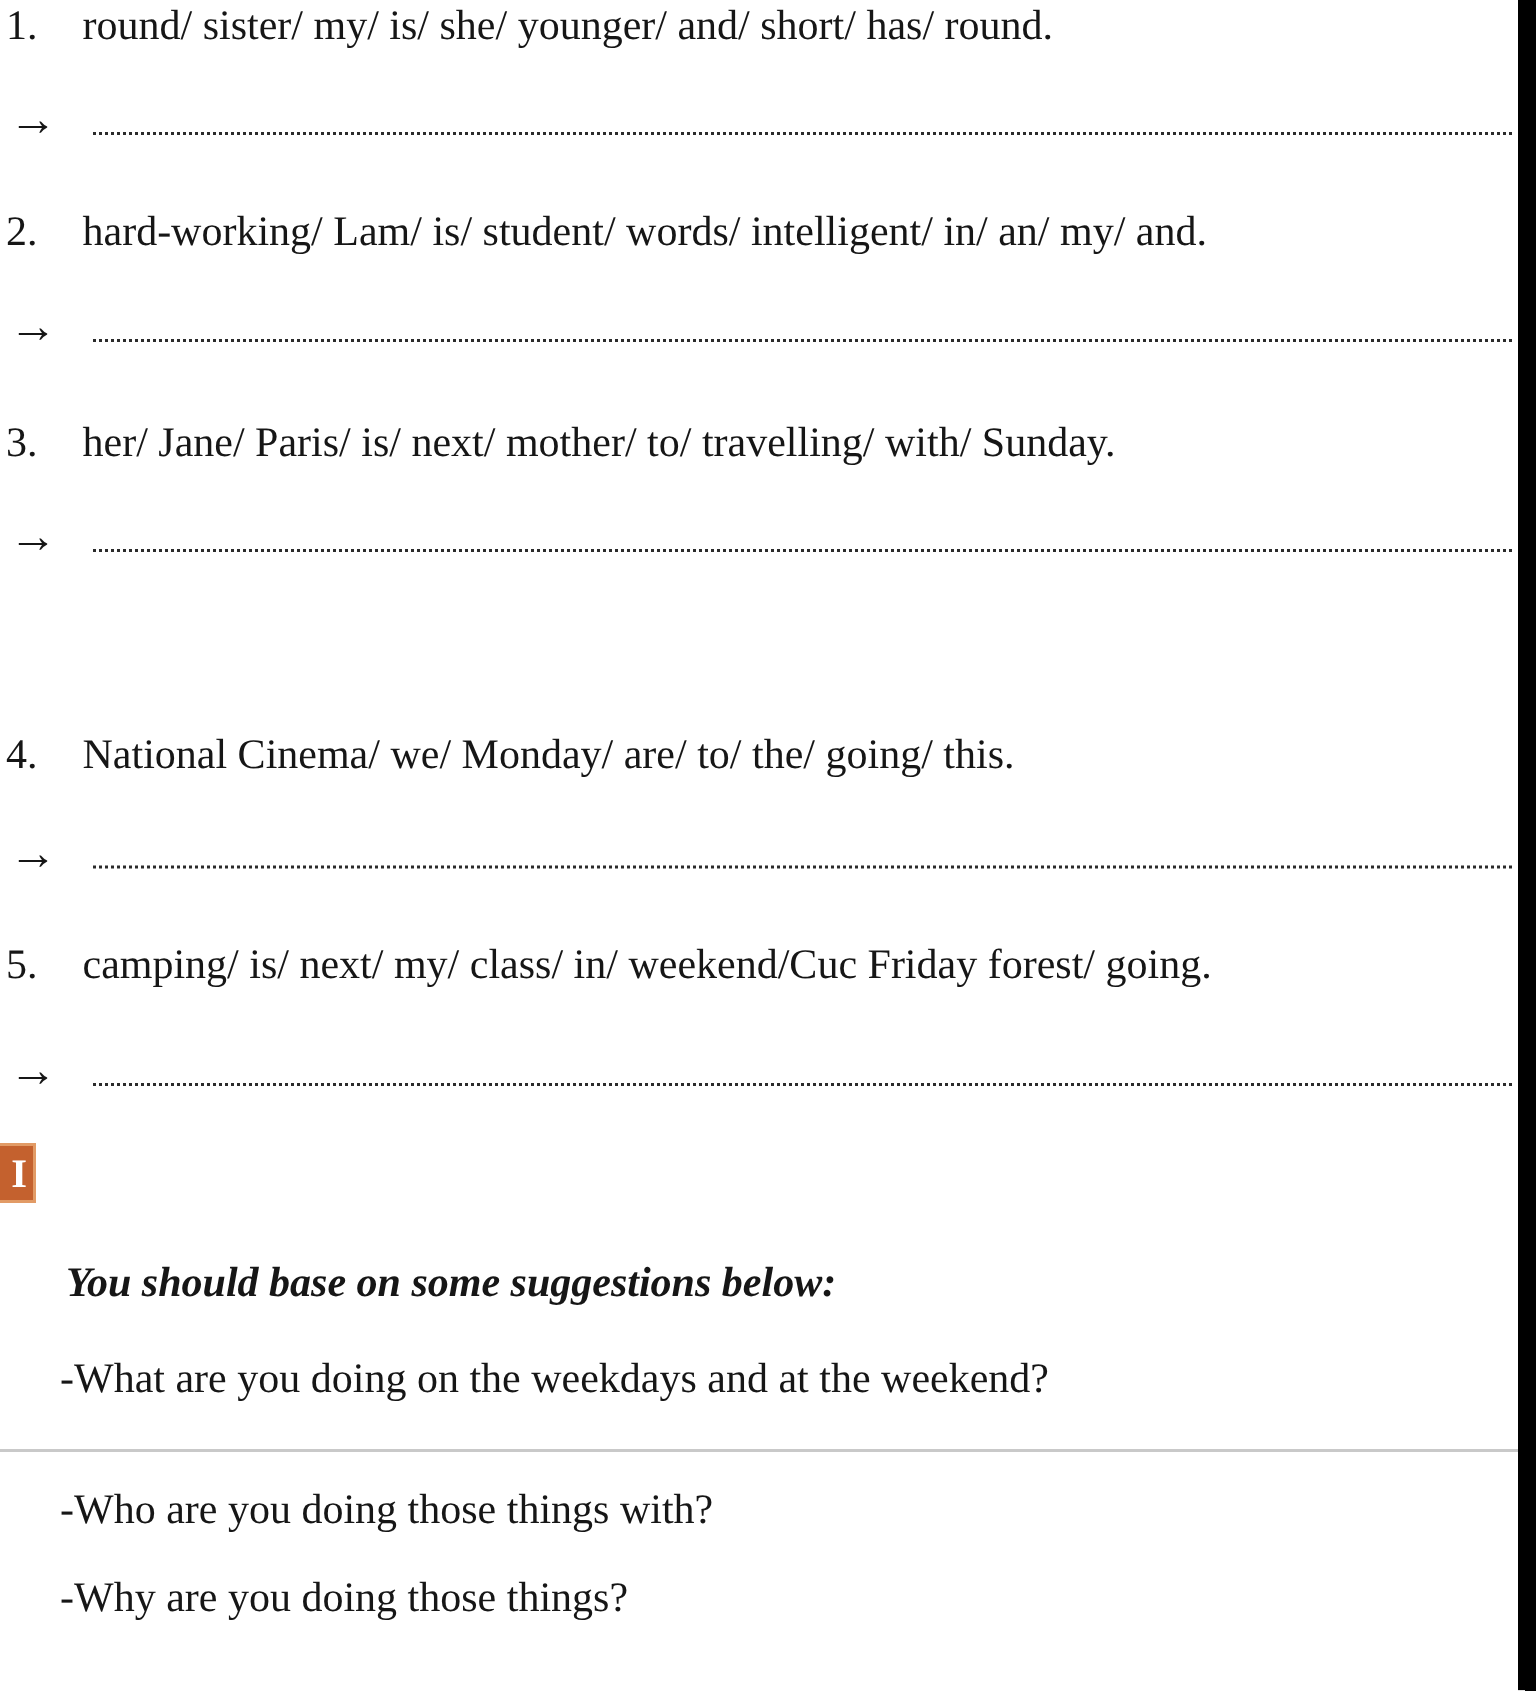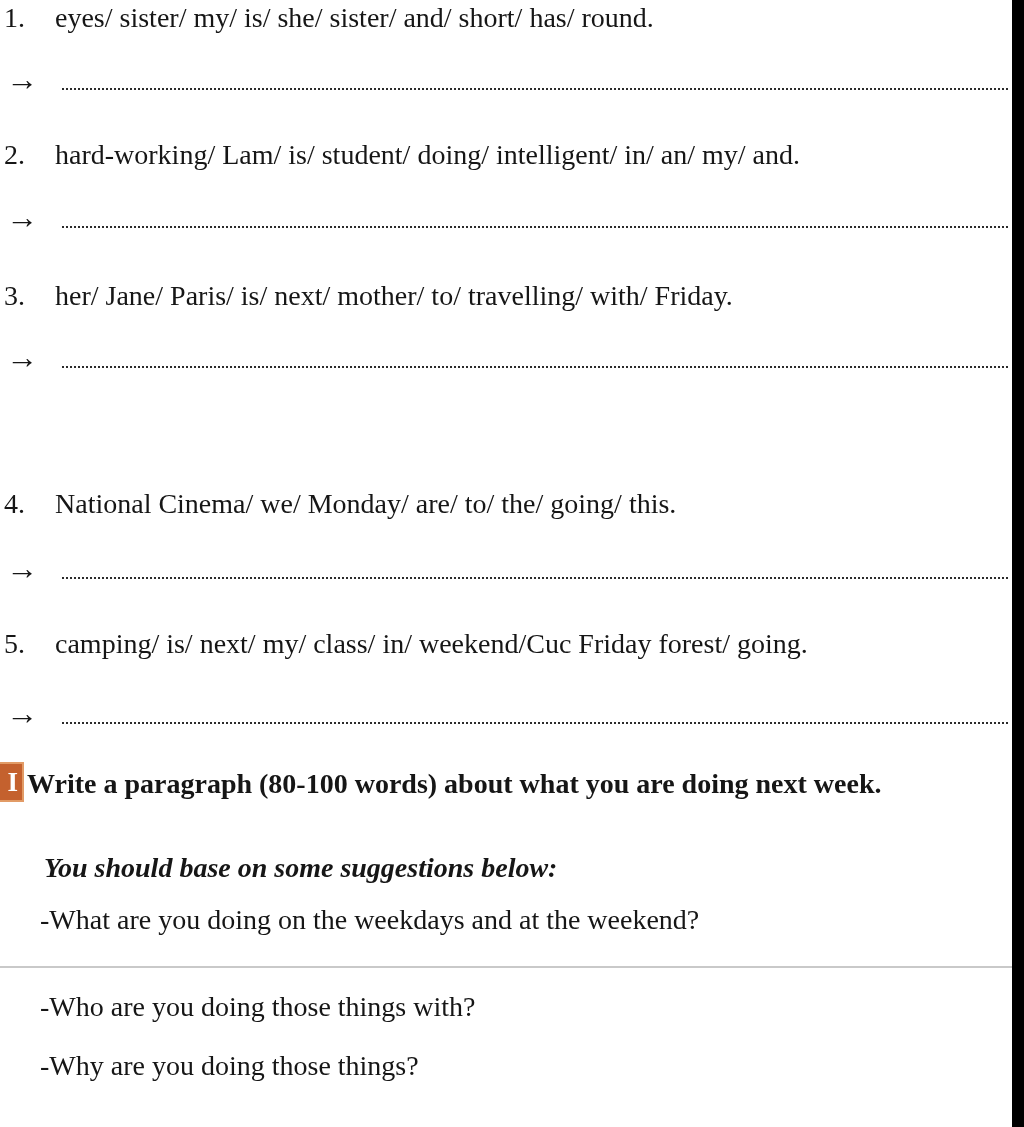--- a/index.html
+++ b/index.html
@@ -78,21 +78,20 @@
   }
   .section-subtitle {
     position: absolute;
     left: 44px;
     top: 839px;
     font-size: 28px;
     font-weight: bold;
     font-style: italic;
     line-height: 34px;
     white-space: nowrap;
-    margin-top: 12px;
   }
   .question {
     position: absolute;
     left: 40px;
     font-size: 28px;
     line-height: 34px;
     white-space: nowrap;
   }
   .q1 { top: 903px; }
   .q2 { top: 990px; }
@@ -125,39 +124,39 @@
   .i5 { top: 628px; }
   .a5 { top: 696px; }
 </style>
 </head>
 <body>
 
 <div class="page">
 
   <div class="exercise-item i1">
     <span class="item-number">1.</span>
-    <span class="item-text">eyes/ sister/ my/ is/ she/ sister/ and/ short/ has/ round.</span>
+    <span class="item-text">round/ sister/ my/ is/ she/ younger/ and/ short/ has/ round.</span>
   </div>
   <div class="answer-row a1">
     <span class="arrow">→</span>
     <div class="dotline"></div>
   </div>
 
   <div class="exercise-item i2">
     <span class="item-number">2.</span>
-    <span class="item-text">hard-working/ Lam/ is/ student/ doing/ intelligent/ in/ an/ my/ and.</span>
+    <span class="item-text">hard-working/ Lam/ is/ student/ words/ intelligent/ in/ an/ my/ and.</span>
   </div>
   <div class="answer-row a2">
     <span class="arrow">→</span>
     <div class="dotline"></div>
   </div>
 
   <div class="exercise-item i3">
     <span class="item-number">3.</span>
-    <span class="item-text">her/ Jane/ Paris/ is/ next/ mother/ to/ travelling/ with/ Friday.</span>
+    <span class="item-text">her/ Jane/ Paris/ is/ next/ mother/ to/ travelling/ with/ Sunday.</span>
   </div>
   <div class="answer-row a3">
     <span class="arrow">→</span>
     <div class="dotline"></div>
   </div>
 
   <div class="exercise-item i4">
     <span class="item-number">4.</span>
     <span class="item-text">National Cinema/ we/ Monday/ are/ to/ the/ going/ this.</span>
   </div>
@@ -171,21 +170,20 @@
     <span class="item-text">camping/ is/ next/ my/ class/ in/ weekend/Cuc Friday forest/ going.</span>
   </div>
   <div class="answer-row a5">
     <span class="arrow">→</span>
     <div class="dotline"></div>
   </div>
 
   <div class="section-badge">
     <span>I</span>
   </div>
-  <div class="section-title">Write a paragraph (80-100 words) about what you are doing next week.</div>
   <div class="section-subtitle">You should base on some suggestions below:</div>
 
   <div class="question q1">-What are you doing on the weekdays and at the weekend?</div>
   <div class="divider"></div>
   <div class="question q3">-Why are you doing those things?</div>
   <div class="question q2">-Who are you doing those things with?</div>
 
   <div class="right-bar"></div>
 </div>
 

